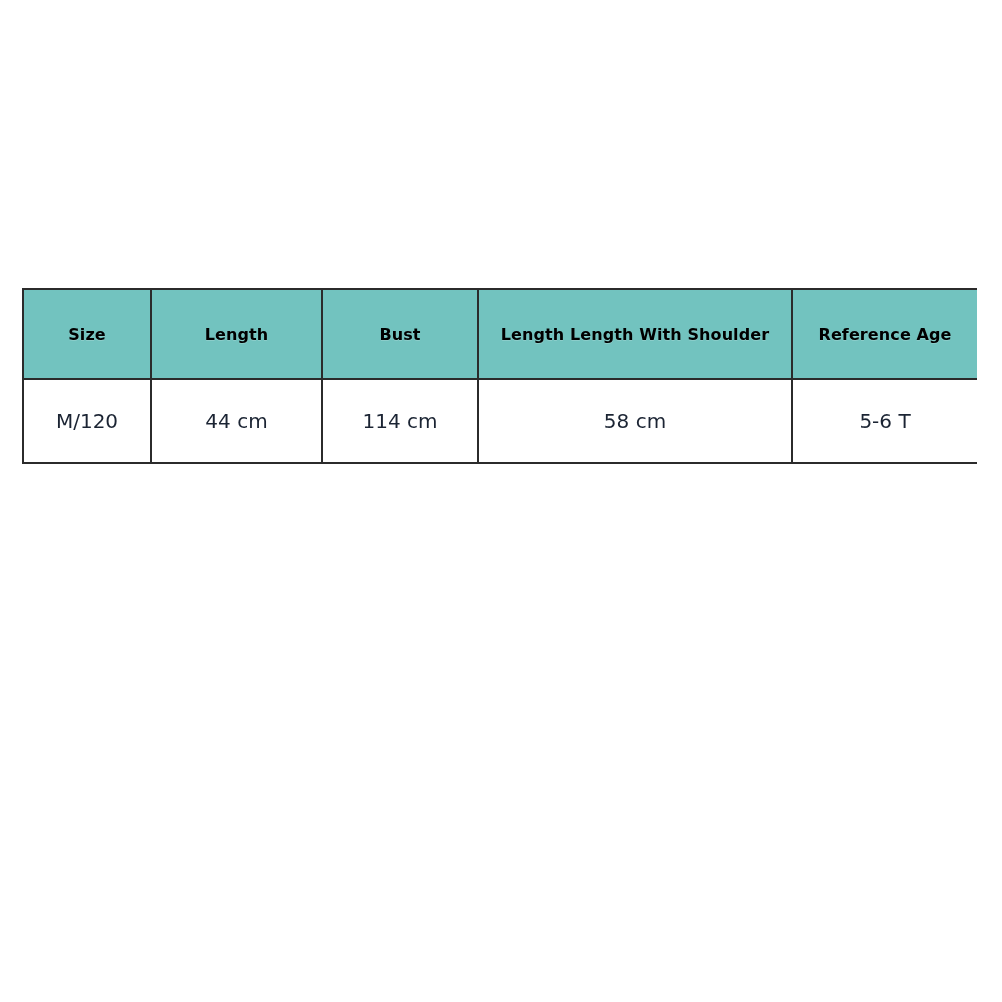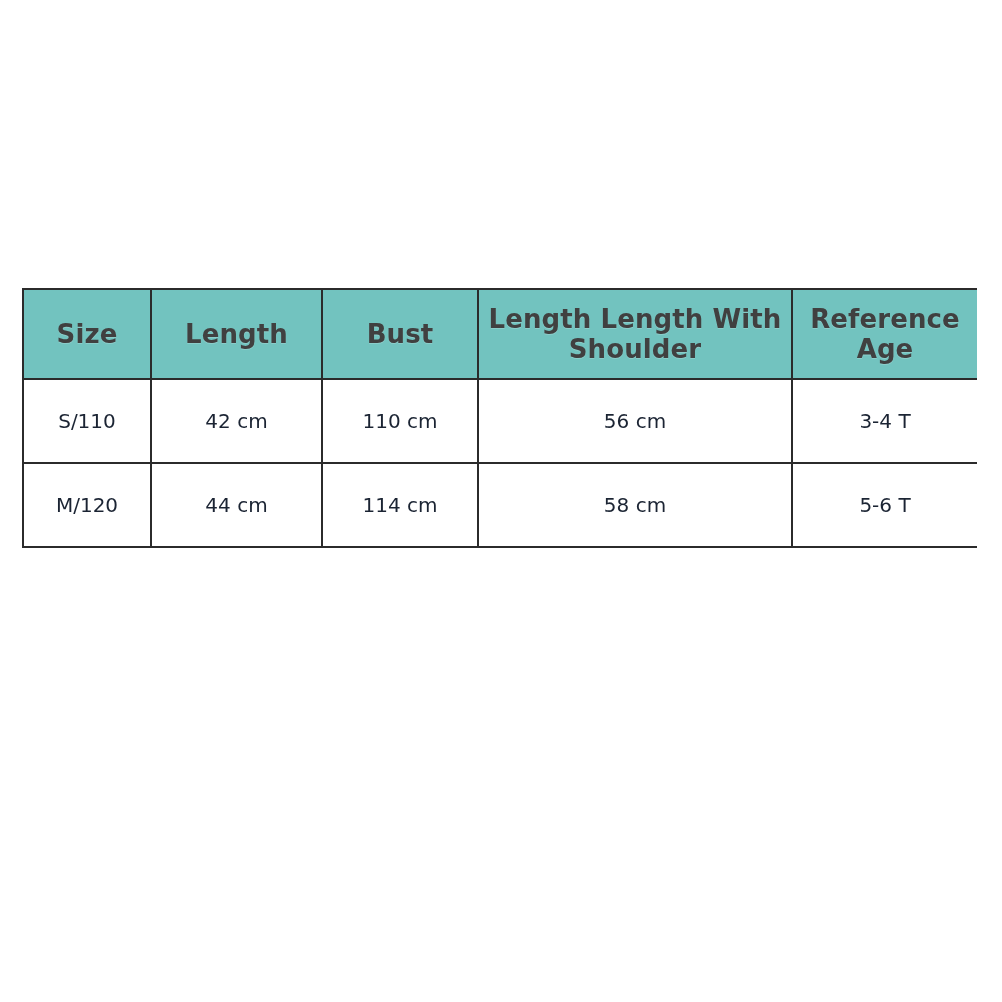--- a/index.html
+++ b/index.html
@@ -43,23 +43,23 @@
   
   col.c-size     { width: 128px; }
   col.c-length   { width: 171px; }
   col.c-bust     { width: 156px; }
   col.c-sleeve   { width: 314px; }
   col.c-age      { width: 186px; }
 
   table.chart thead th {
     background: #72c3bf;
     height: 88px;
-    font-size: 26px;
+    font-size: 16px;
     font-weight: bold;
-    color: #404040;
+    color: #000000;
     letter-spacing: .1px;
     text-shadow: 0 1px 0 rgba(255,255,255,.18);
   }
 
   table.chart tbody td {
     height: 82px;
     font-size: 20px;
     font-weight: normal;
     color: #1b2433;
   }
@@ -80,27 +80,20 @@
       <tr>
         <th>Size</th>
         <th>Length</th>
         <th>Bust</th>
         <th>Length Length With Shoulder</th>
         <th>Reference Age</th>
       </tr>
     </thead>
     <tbody>
       <tr>
-        <td>S/110</td>
-        <td>42 cm</td>
-        <td>110 cm</td>
-        <td>56 cm</td>
-        <td>3-4 T</td>
-      </tr>
-      <tr>
         <td>M/120</td>
         <td>44 cm</td>
         <td>114 cm</td>
         <td>58 cm</td>
         <td>5-6 T</td>
       </tr>
 
     </tbody>
   </table>
 </div>

